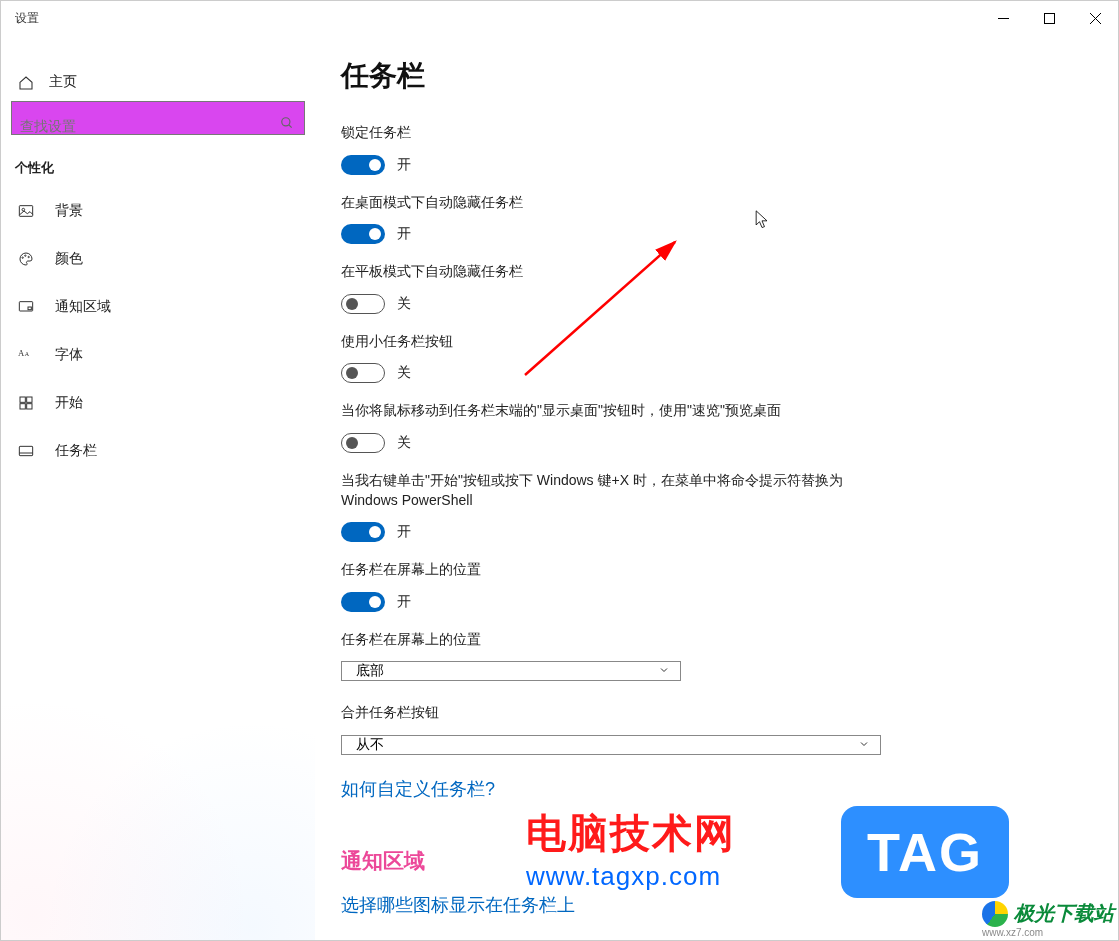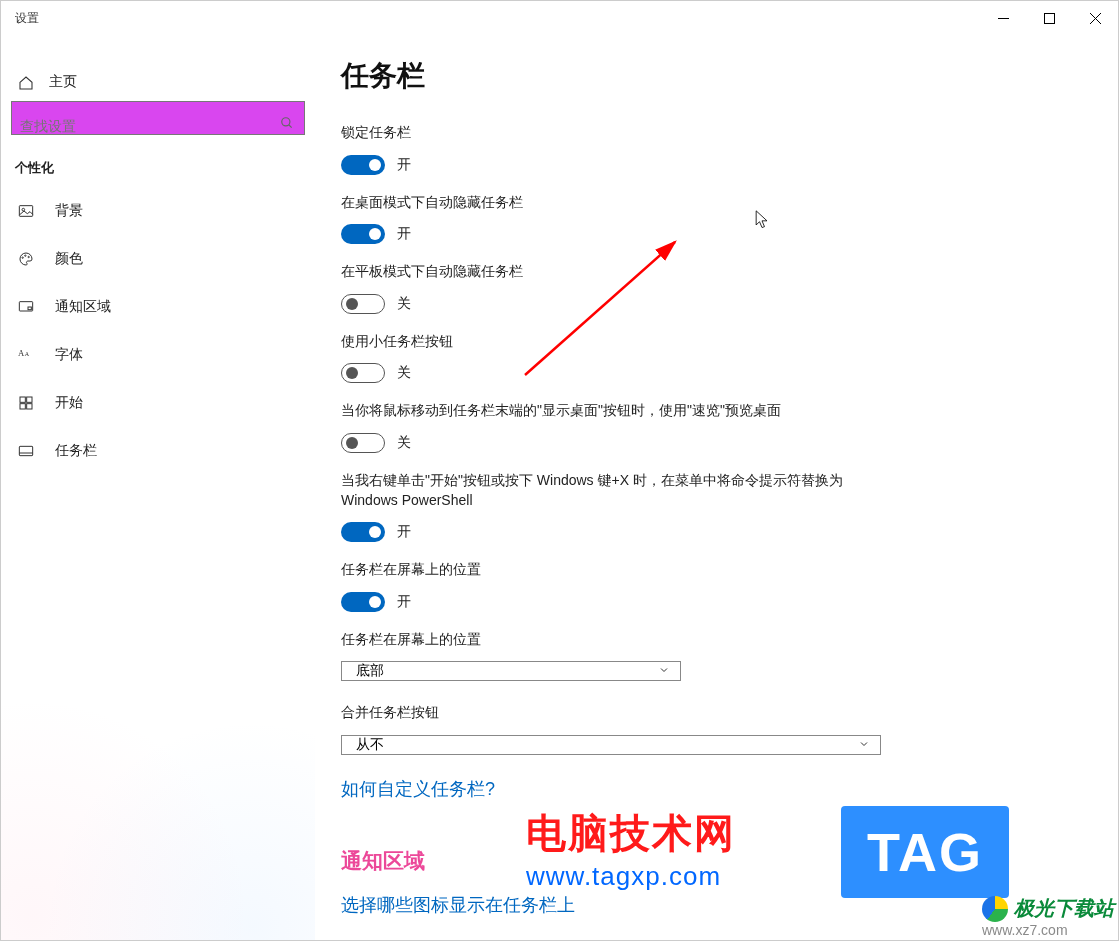--- a/index.html
+++ b/index.html
@@ -201,21 +201,21 @@
   .wm1 .t2 {
     font-size: 26px;
     color: #0067ff;
     letter-spacing: 1px;
   }
   .wm-tag {
     position:absolute;
     left: 840px; top: 805px;
     width: 168px; height: 92px;
     background:#2d8fff;
-    border-radius:4px;
+    border-radius:16px;
     color:#fff;
     font-size:54px;
     font-weight:800;
     display:flex;
     align-items:center;
     justify-content:center;
     letter-spacing:2px;
     pointer-events:none;
   }
   .wm2 {
@@ -227,21 +227,21 @@
   .wm2 .logo {
     display:flex; align-items:center; justify-content:flex-end;
     font-size:20px; font-style:italic; font-weight:700;
     color:#0a8a3a;
   }
   .wm2 .logo .sw {
     width:26px; height:26px; border-radius:50%;
     background: conic-gradient(#ffd400 0 25%, #2bb24c 25% 60%, #1a73e8 60% 100%);
     margin-right:6px;
   }
-  .wm2 .url { color:#8a8a8a; font-size:14px; }
+  .wm2 .url { color:#8a8a8a; font-size:10px; }
 
 </style>
 </head>
 <body>
 
 <div class="titlebar">
   <span>设置</span>
   <div class="window-controls">
     <div class="wc-btn">
       <svg width="11" height="11">

